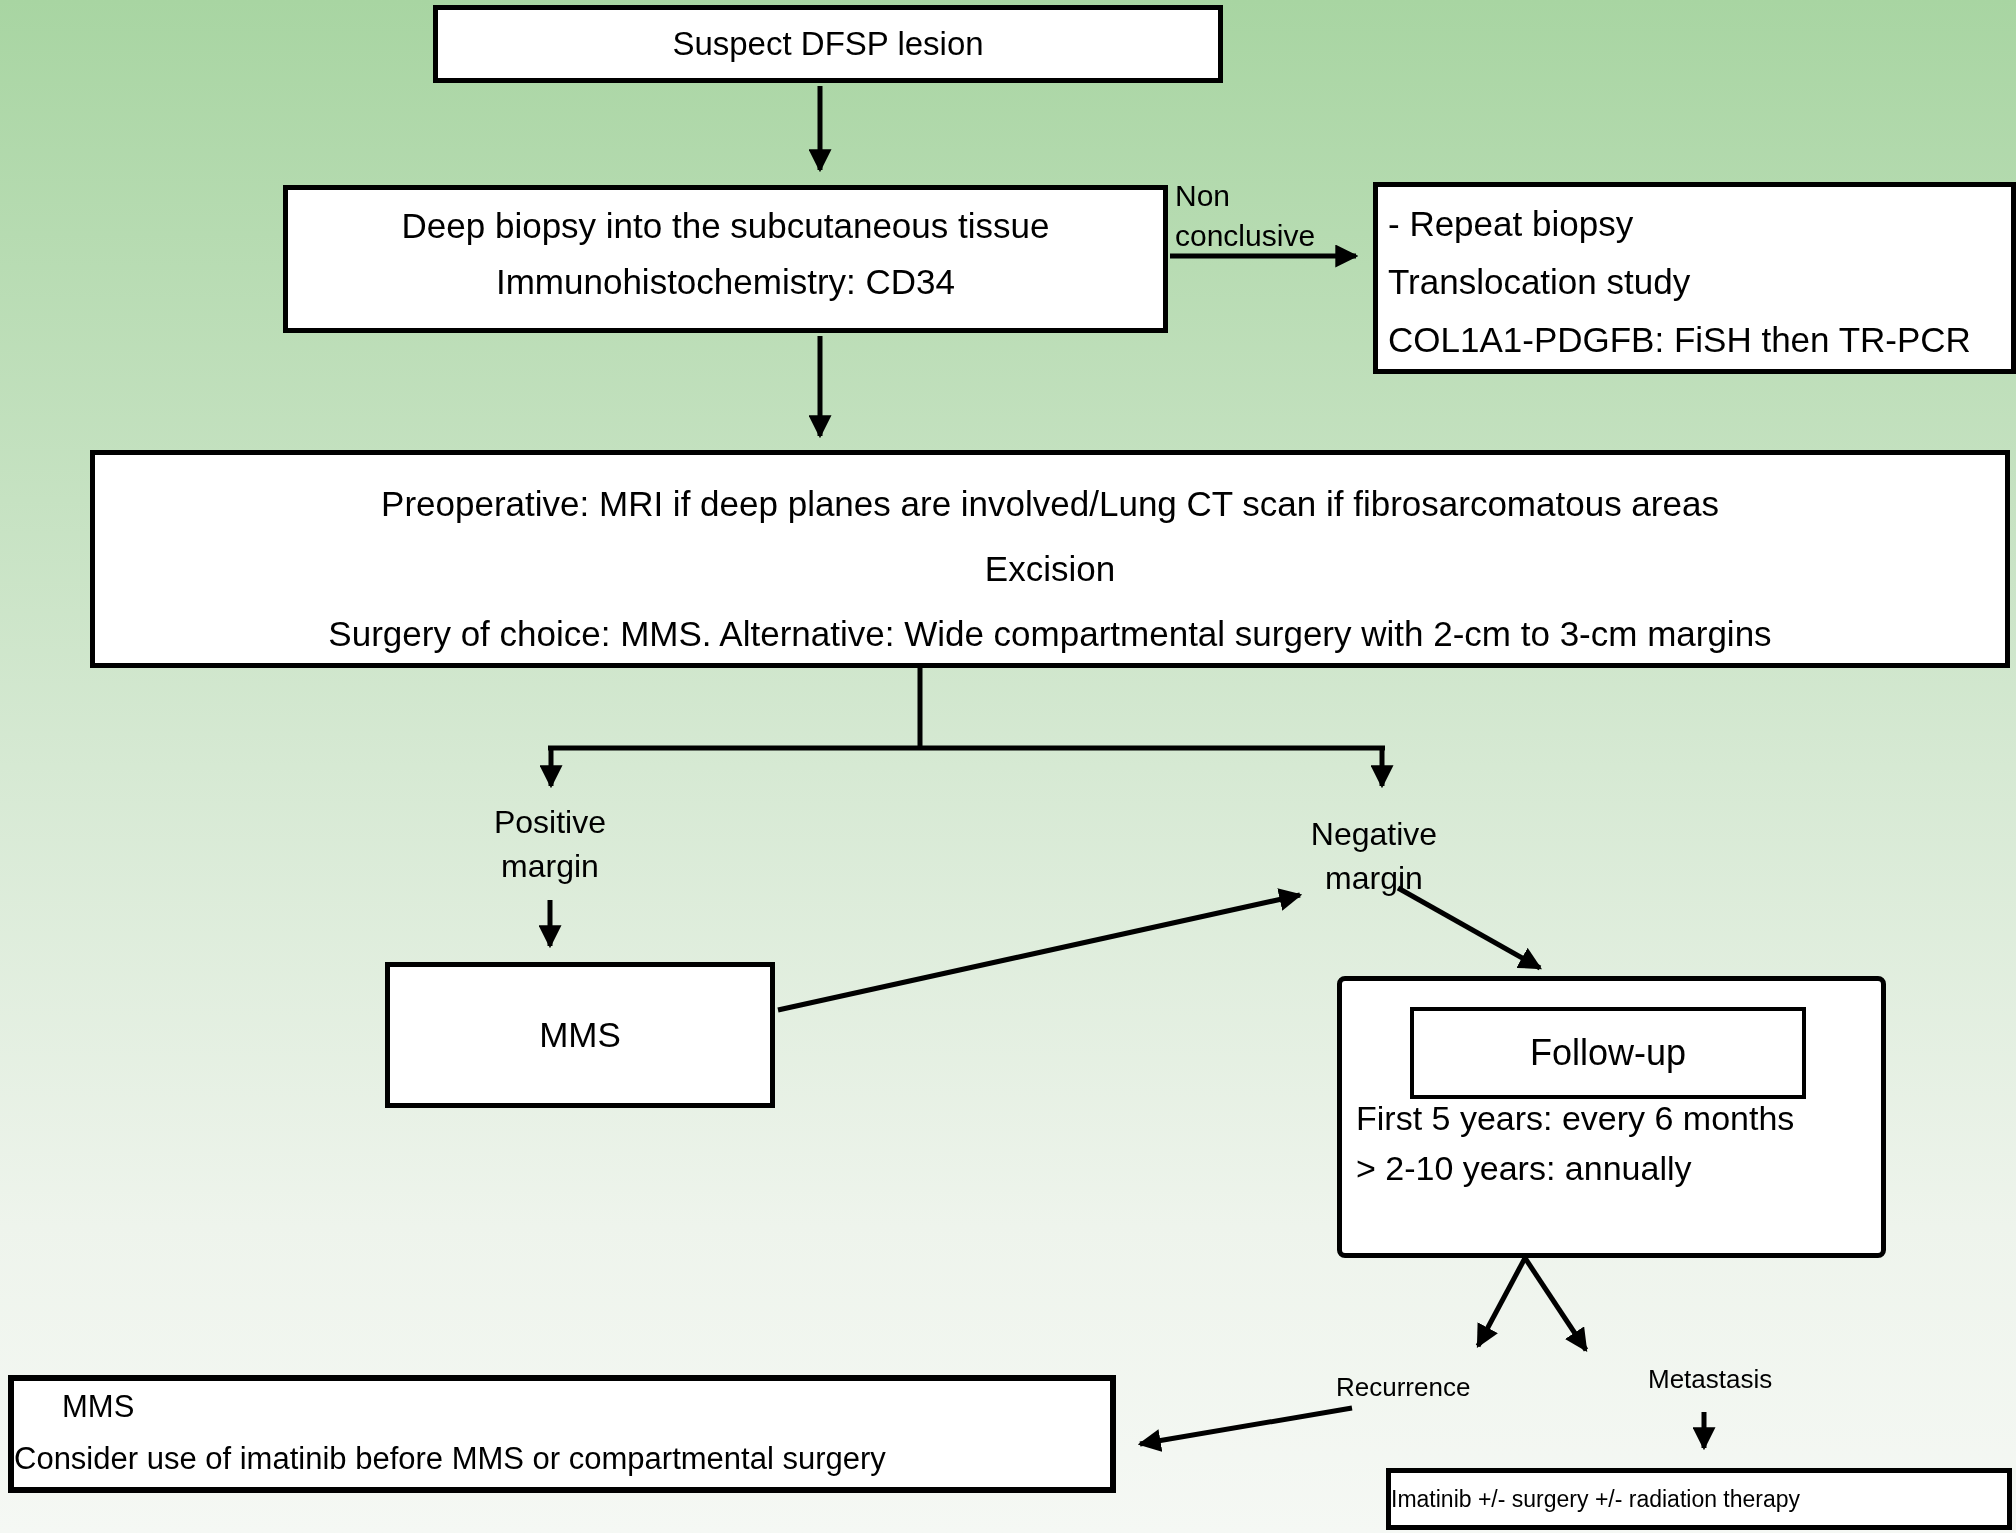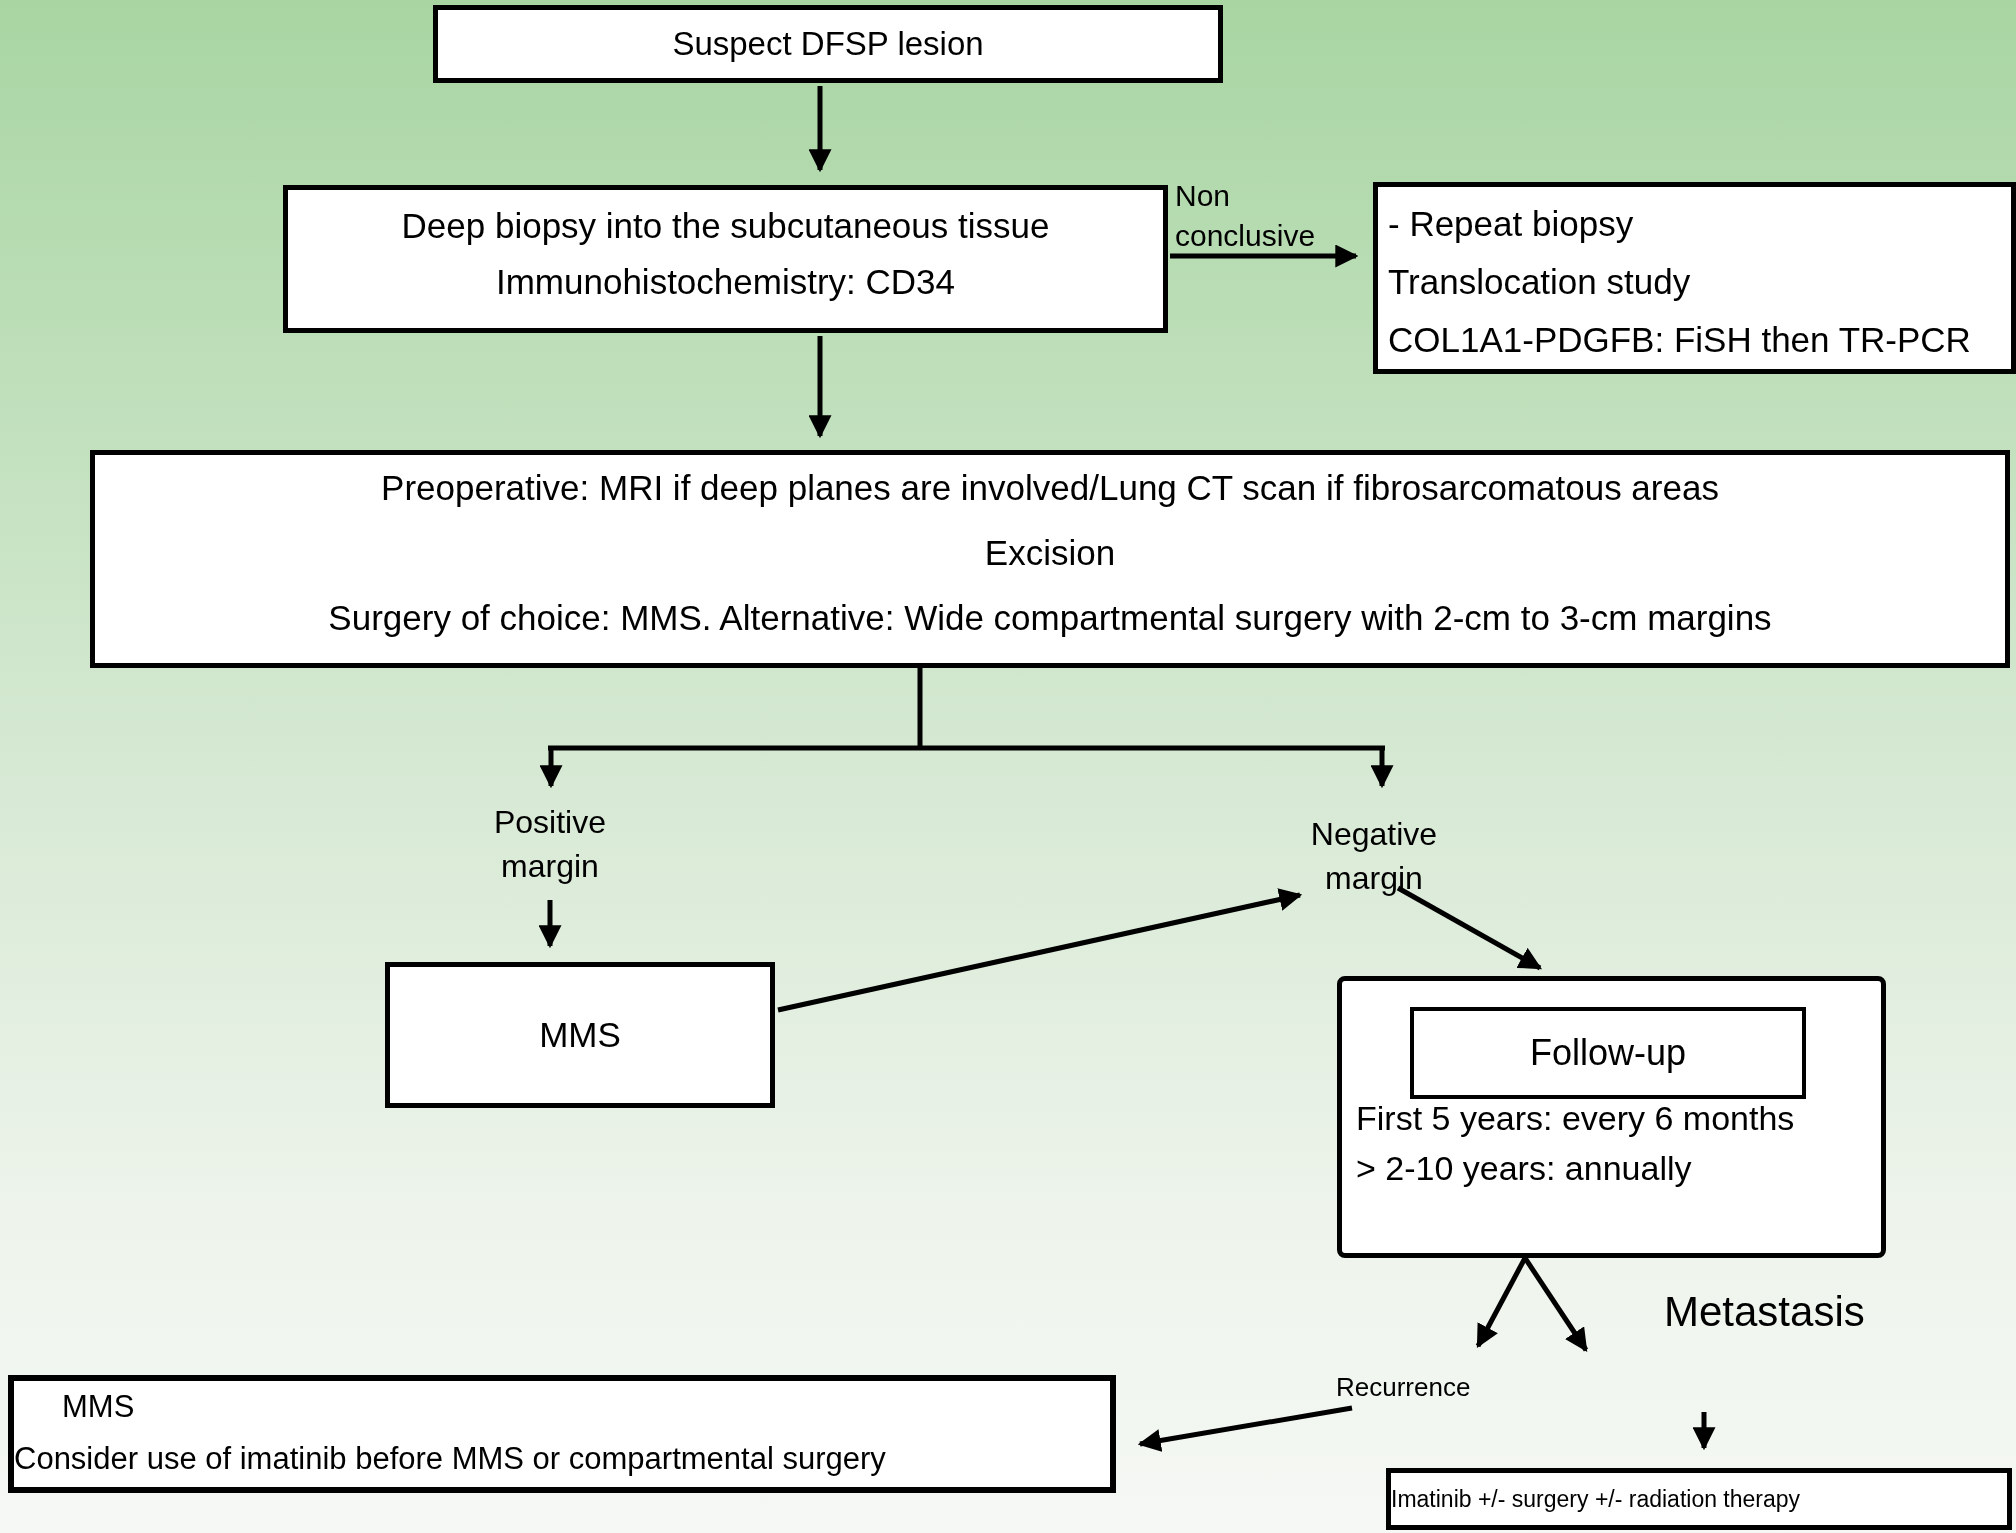--- a/index.html
+++ b/index.html
@@ -31,35 +31,35 @@
     flex-direction:column;
     align-items:center;
     justify-content:center;
   }
   .multiline{white-space:pre-line;}
   .lbl{position:absolute;z-index:2;white-space:pre-line;}
   
   #box-suspect{left:433px;top:5px;width:790px;height:78px;font-size:33px;}
   #box-biopsy{left:283px;top:185px;width:885px;height:148px;font-size:35px;line-height:56px;justify-content:flex-start;padding-top:8px;text-align:center;}
   #box-repeat{left:1373px;top:182px;width:643px;height:192px;font-size:35px;line-height:58px;align-items:flex-start;justify-content:flex-start;padding:8px 0 0 10px;text-align:left;}
-  #box-preop{left:90px;top:450px;width:1920px;height:218px;font-size:35px;line-height:65px;justify-content:flex-start;text-align:center;}
+  #box-preop{left:90px;top:450px;width:1920px;height:218px;font-size:35px;line-height:65px;justify-content:flex-start;padding-top:16px;text-align:center;}
   #box-mms{left:385px;top:962px;width:390px;height:146px;font-size:35px;}
   #box-followup{left:1337px;top:976px;width:549px;height:282px;display:block;border-radius:8px;}
   #box-followup-title{position:absolute;left:68px;top:26px;width:396px;height:92px;border-width:4px;font-size:36px;}
   #followup-body{position:absolute;left:14px;top:112px;width:474px;font-size:34px;line-height:50px;white-space:pre-line;text-align:left;}
   #box-mms2{left:8px;top:1375px;width:1108px;height:118px;border-width:6px;align-items:flex-start;justify-content:flex-start;font-size:31px;line-height:52px;}
   #mms2-line1{padding-left:48px;}
   #mms2-line2{}
   #box-imatinib{left:1386px;top:1468px;width:626px;height:62px;font-size:23px;align-items:flex-start;}
   
   #label-nonconclusive{left:1175px;top:176px;width:190px;font-size:30px;line-height:40px;text-align:left;}
   #label-positive{left:430px;top:800px;width:240px;font-size:32px;line-height:44px;text-align:center;}
   #label-negative{left:1254px;top:812px;width:240px;font-size:32px;line-height:44px;text-align:center;}
   #label-recurrence{left:1336px;top:1372px;font-size:26px;}
-  #label-metastasis{left:1648px;top:1288px;font-size:42px;margin-left:16px;}
+  #label-metastasis{left:1648px;top:1364px;font-size:26px;}
 </style>
 </head>
 <body>
 
 <div id="canvas">
 
   <svg id="arrow-layer" xmlns="http://www.w3.org/2000/svg">
     <defs>
       <marker id="ah" viewBox="0 0 10 10" refX="9" refY="5" markerWidth="4.6" markerHeight="4.6" orient="auto-start-reverse">
         <path d="M0,0 L10,5 L0,10 z" style="fill:#000;stroke:none"></path>

